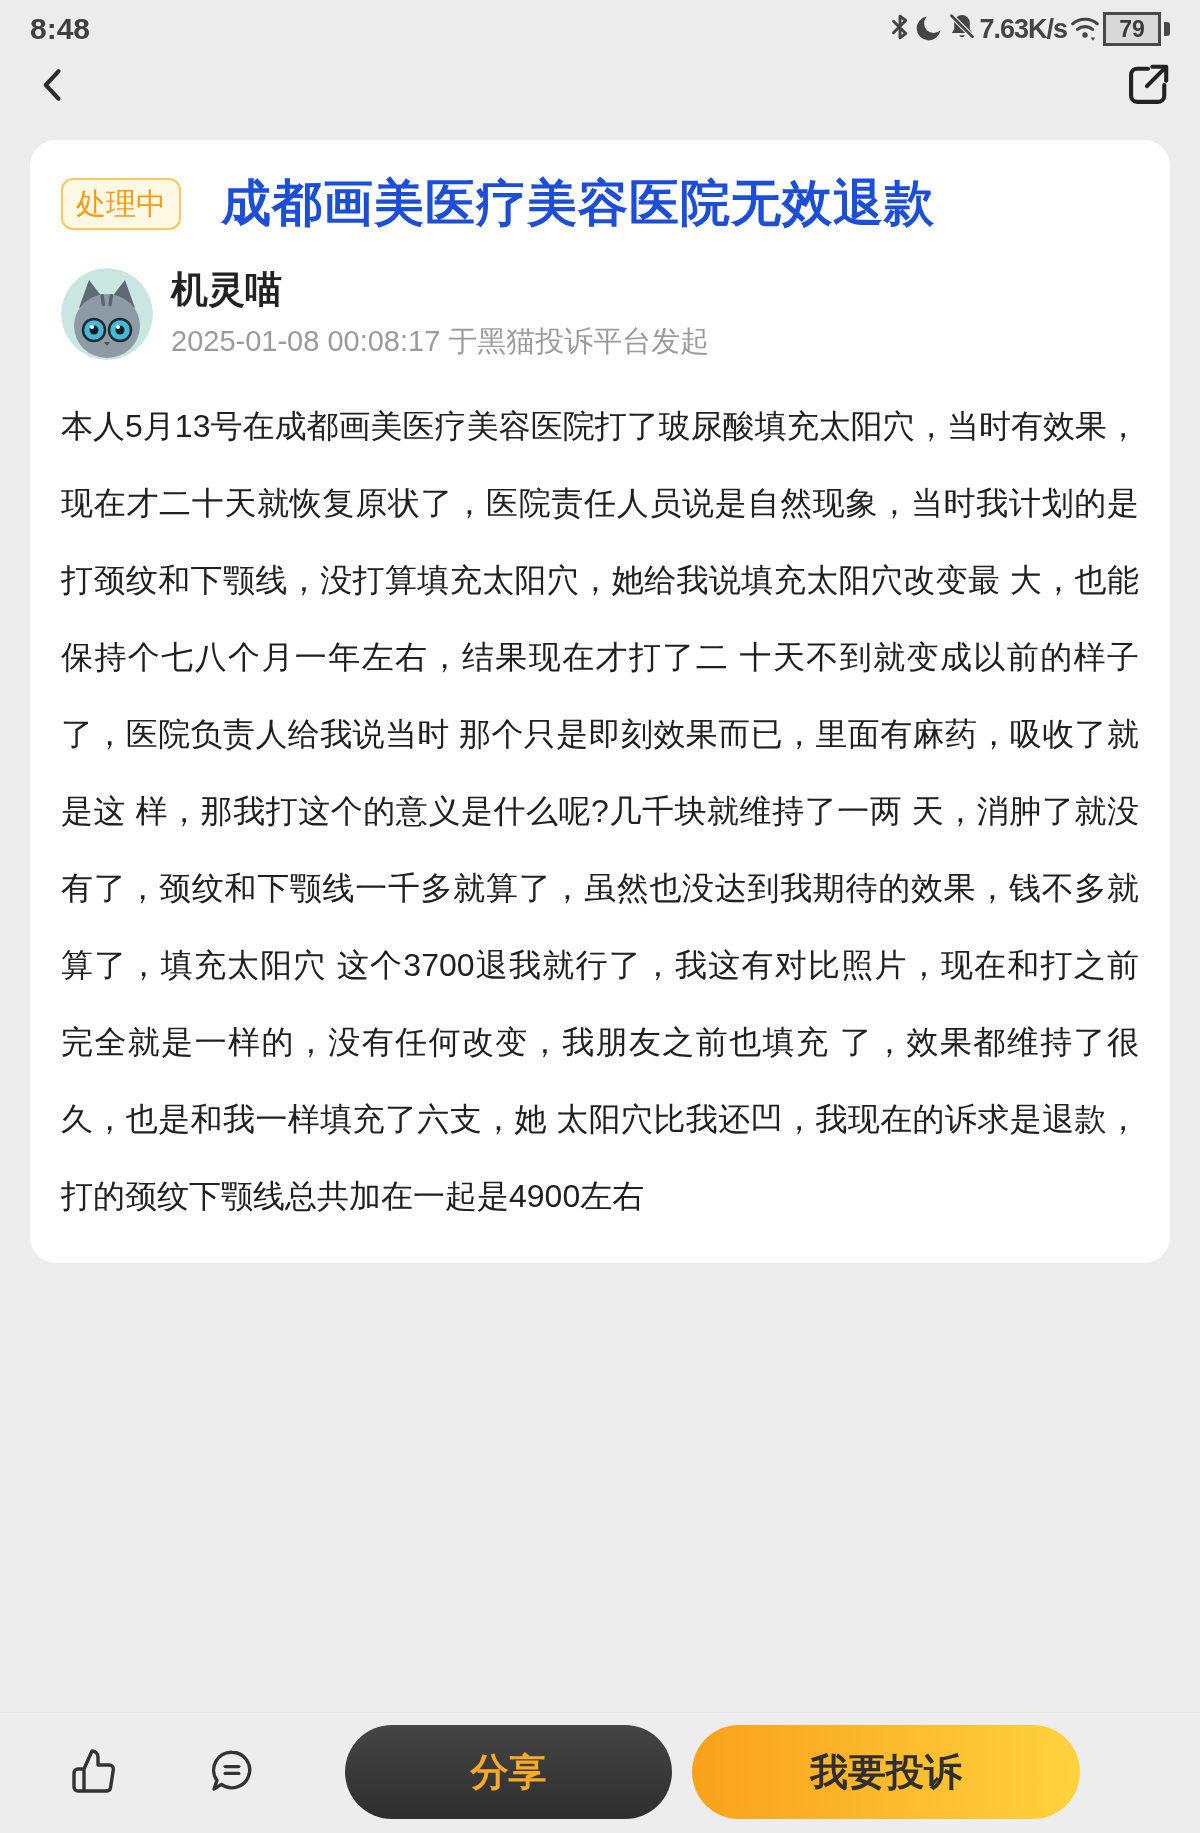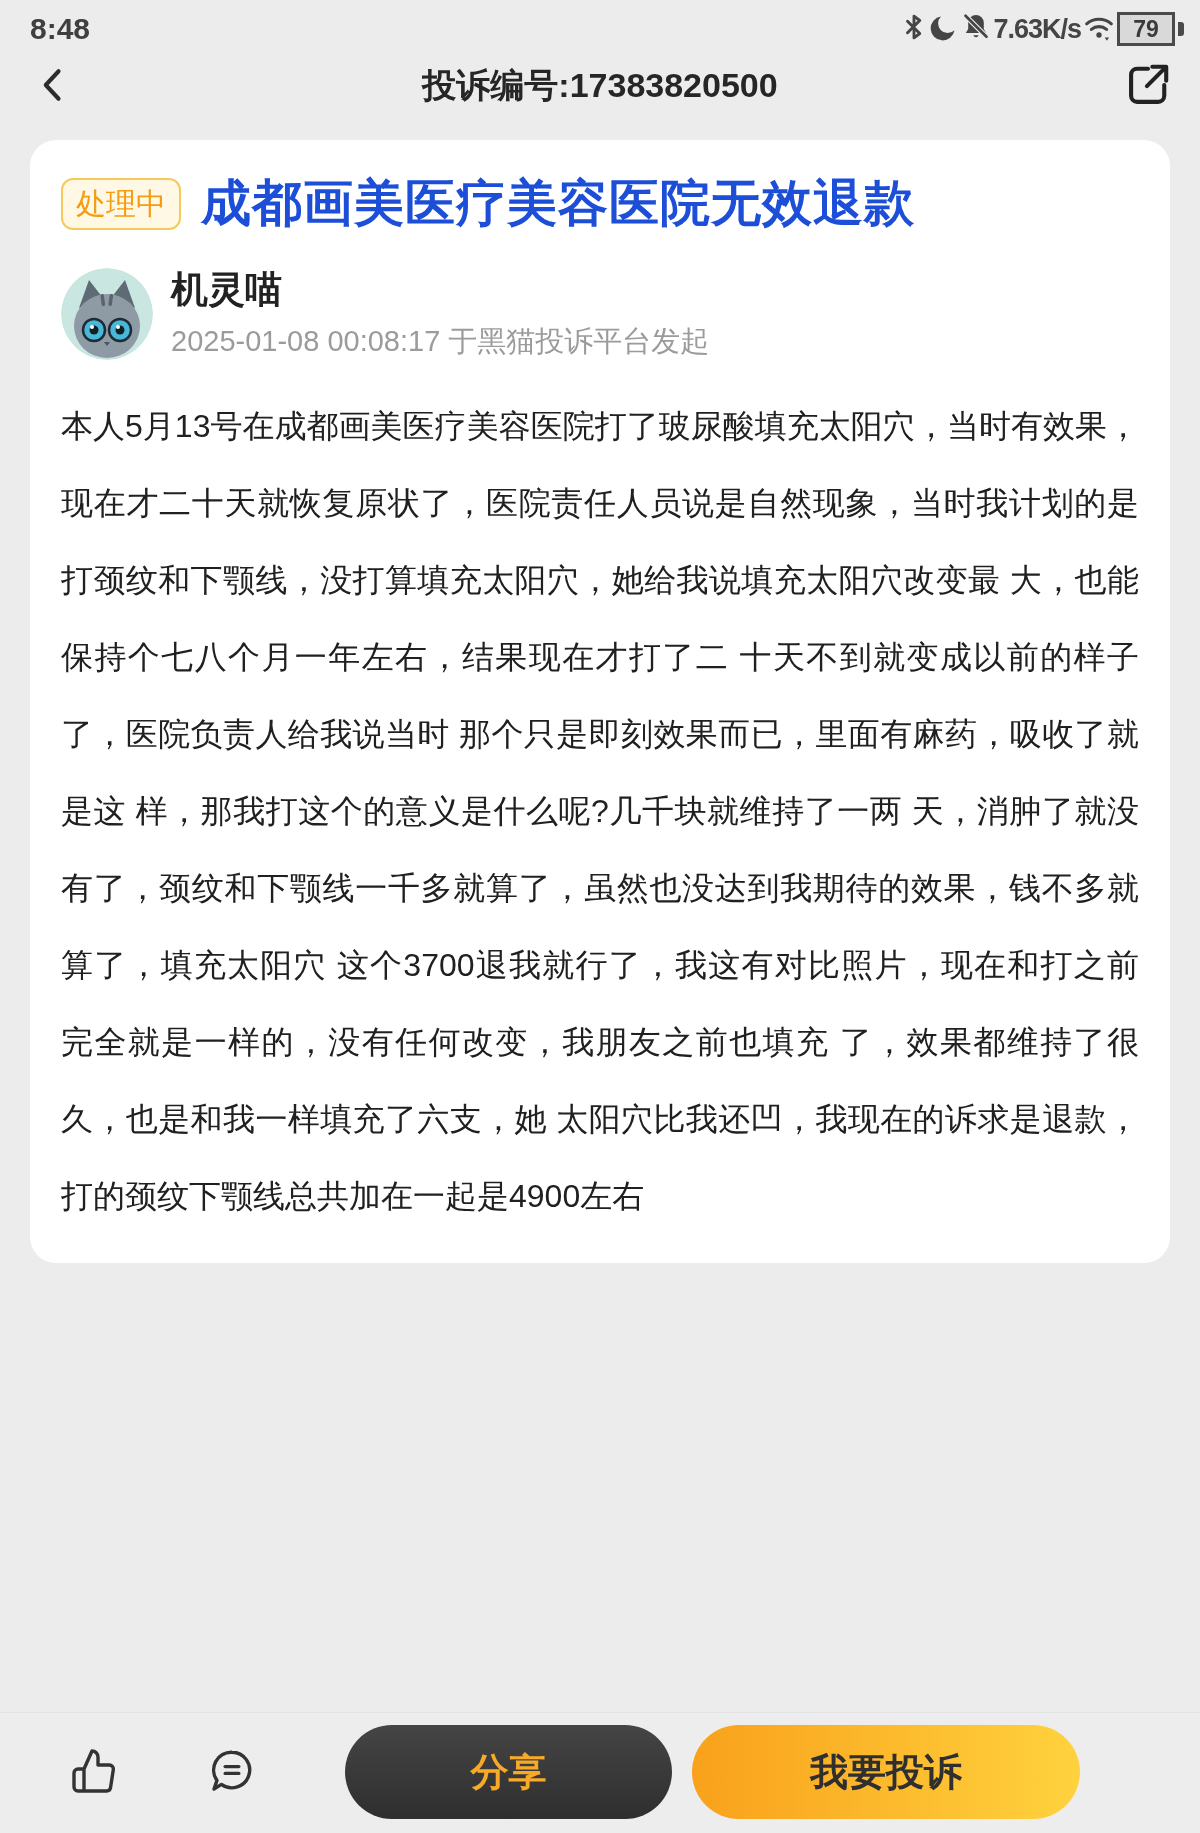--- a/index.html
+++ b/index.html
@@ -1,35 +1,35 @@
 <!DOCTYPE html>
 <html><head>
 <meta charset="utf-8">
 <style>
   html,body{margin:0;padding:0;background:#9a9a9a;font-family:"Liberation Sans","DejaVu Sans",sans-serif;}
   .screen{position:relative;width:1200px;height:1833px;margin:0 auto;background:#ECECEC;overflow:hidden;}
 
   
-  .status-bar{display:flex;justify-content:space-between;align-items:center;height:50px;padding:8px 16px 0 30px;box-sizing:border-box;}
+  .status-bar{display:flex;justify-content:space-between;align-items:center;height:50px;padding:8px 30px 0 30px;box-sizing:border-box;}
   .status-time{font-size:30px;font-weight:700;color:#3f3f3f;}
   .status-right{display:flex;align-items:center;gap:2px;color:#454545;}
   .speed{font-size:27px;font-weight:600;color:#454545;letter-spacing:-1px;}
   .battery{display:flex;align-items:center;}
   .battery-body{width:58px;height:34px;border:3px solid #4a4a4a;border-radius:0;background:#d9d9d9;display:flex;align-items:center;justify-content:center;font-size:23px;font-weight:700;color:#3a3a3a;box-sizing:border-box;}
   .battery-nub{width:6px;height:14px;background:#4a4a4a;border-radius:0 3px 3px 0;margin-left:3px;}
 
   
   .nav-bar{position:relative;height:72px;display:flex;align-items:center;justify-content:center;}
   .nav-title{font-size:34px;font-weight:700;color:#262626;}
   .back-btn{position:absolute;left:30px;top:12px;width:48px;height:48px;background:none;border:none;padding:0;cursor:pointer;}
   .share-btn{position:absolute;right:24px;top:8px;width:56px;height:56px;background:none;border:none;padding:0;cursor:pointer;}
 
   
   .card{margin:18px 30px 0 30px;background:#ffffff;border-radius:26px;padding:30px 31px 28px 31px;box-sizing:border-box;}
-  .title-row{display:flex;align-items:center;}
+  .title-row{display:flex;align-items:center;gap:20px;}
   .status-badge{border:2px solid #F6C95C;background:#FEF8E4;color:#F49C12;font-size:30px;line-height:1;padding:9px 13px;border-radius:12px;white-space:nowrap;flex:none;}
   .card-title{font-size:50px;font-weight:700;color:#1d4ed8;margin:0 0 0 20px;letter-spacing:1px;white-space:nowrap;}
   .author-row{display:flex;align-items:center;margin-top:28px;}
   .avatar{width:92px;height:92px;border-radius:50%;overflow:hidden;flex:none;border:none;padding:0;background:none;cursor:pointer;}
   .author-info{margin-left:18px;}
   .author-name{font-size:37px;font-weight:700;color:#222222;}
   .author-meta{font-size:29px;color:#9b9b9b;margin-top:7px;letter-spacing:0px;}
   .body-text{margin:26px 0 0 0;font-size:32px;line-height:77px;color:#202020;text-align:justify;word-break:break-all;}
 
   
@@ -85,21 +85,20 @@
   </div>
 
   <div class="nav-bar">
     <button class="back-btn">
       <span>
         <svg width="44" height="44" viewBox="0 0 24 24">
             <polyline points="14.5,4.5 7.5,12 14.5,19.5" fill="none" stroke="#2c2c2c" stroke-width="2.2" stroke-linecap="round" stroke-linejoin="round"></polyline>
           </svg>
       </span>
     </button>
-    <span class="nav-title">投诉编号:17383820500</span>
     <button class="share-btn">
       <span>
         <svg width="52" height="52" viewBox="0 0 24 24">
           <path d="M12 4.5H7a2.8 2.8 0 0 0-2.8 2.8V17A2.8 2.8 0 0 0 7 19.8h9.7a2.8 2.8 0 0 0 2.8-2.8v-5" fill="none" stroke="#222" stroke-width="1.9" stroke-linecap="round"></path>
           <polyline points="14,3.6 20.4,3.6 20.4,10" fill="none" stroke="#222" stroke-width="1.9" stroke-linecap="round" stroke-linejoin="round"></polyline>
           <line x1="11.5" y1="12.5" x2="20" y2="4" stroke="#222" stroke-width="1.9" stroke-linecap="round"></line>
         </svg>
       </span>
     </button>
   </div>

